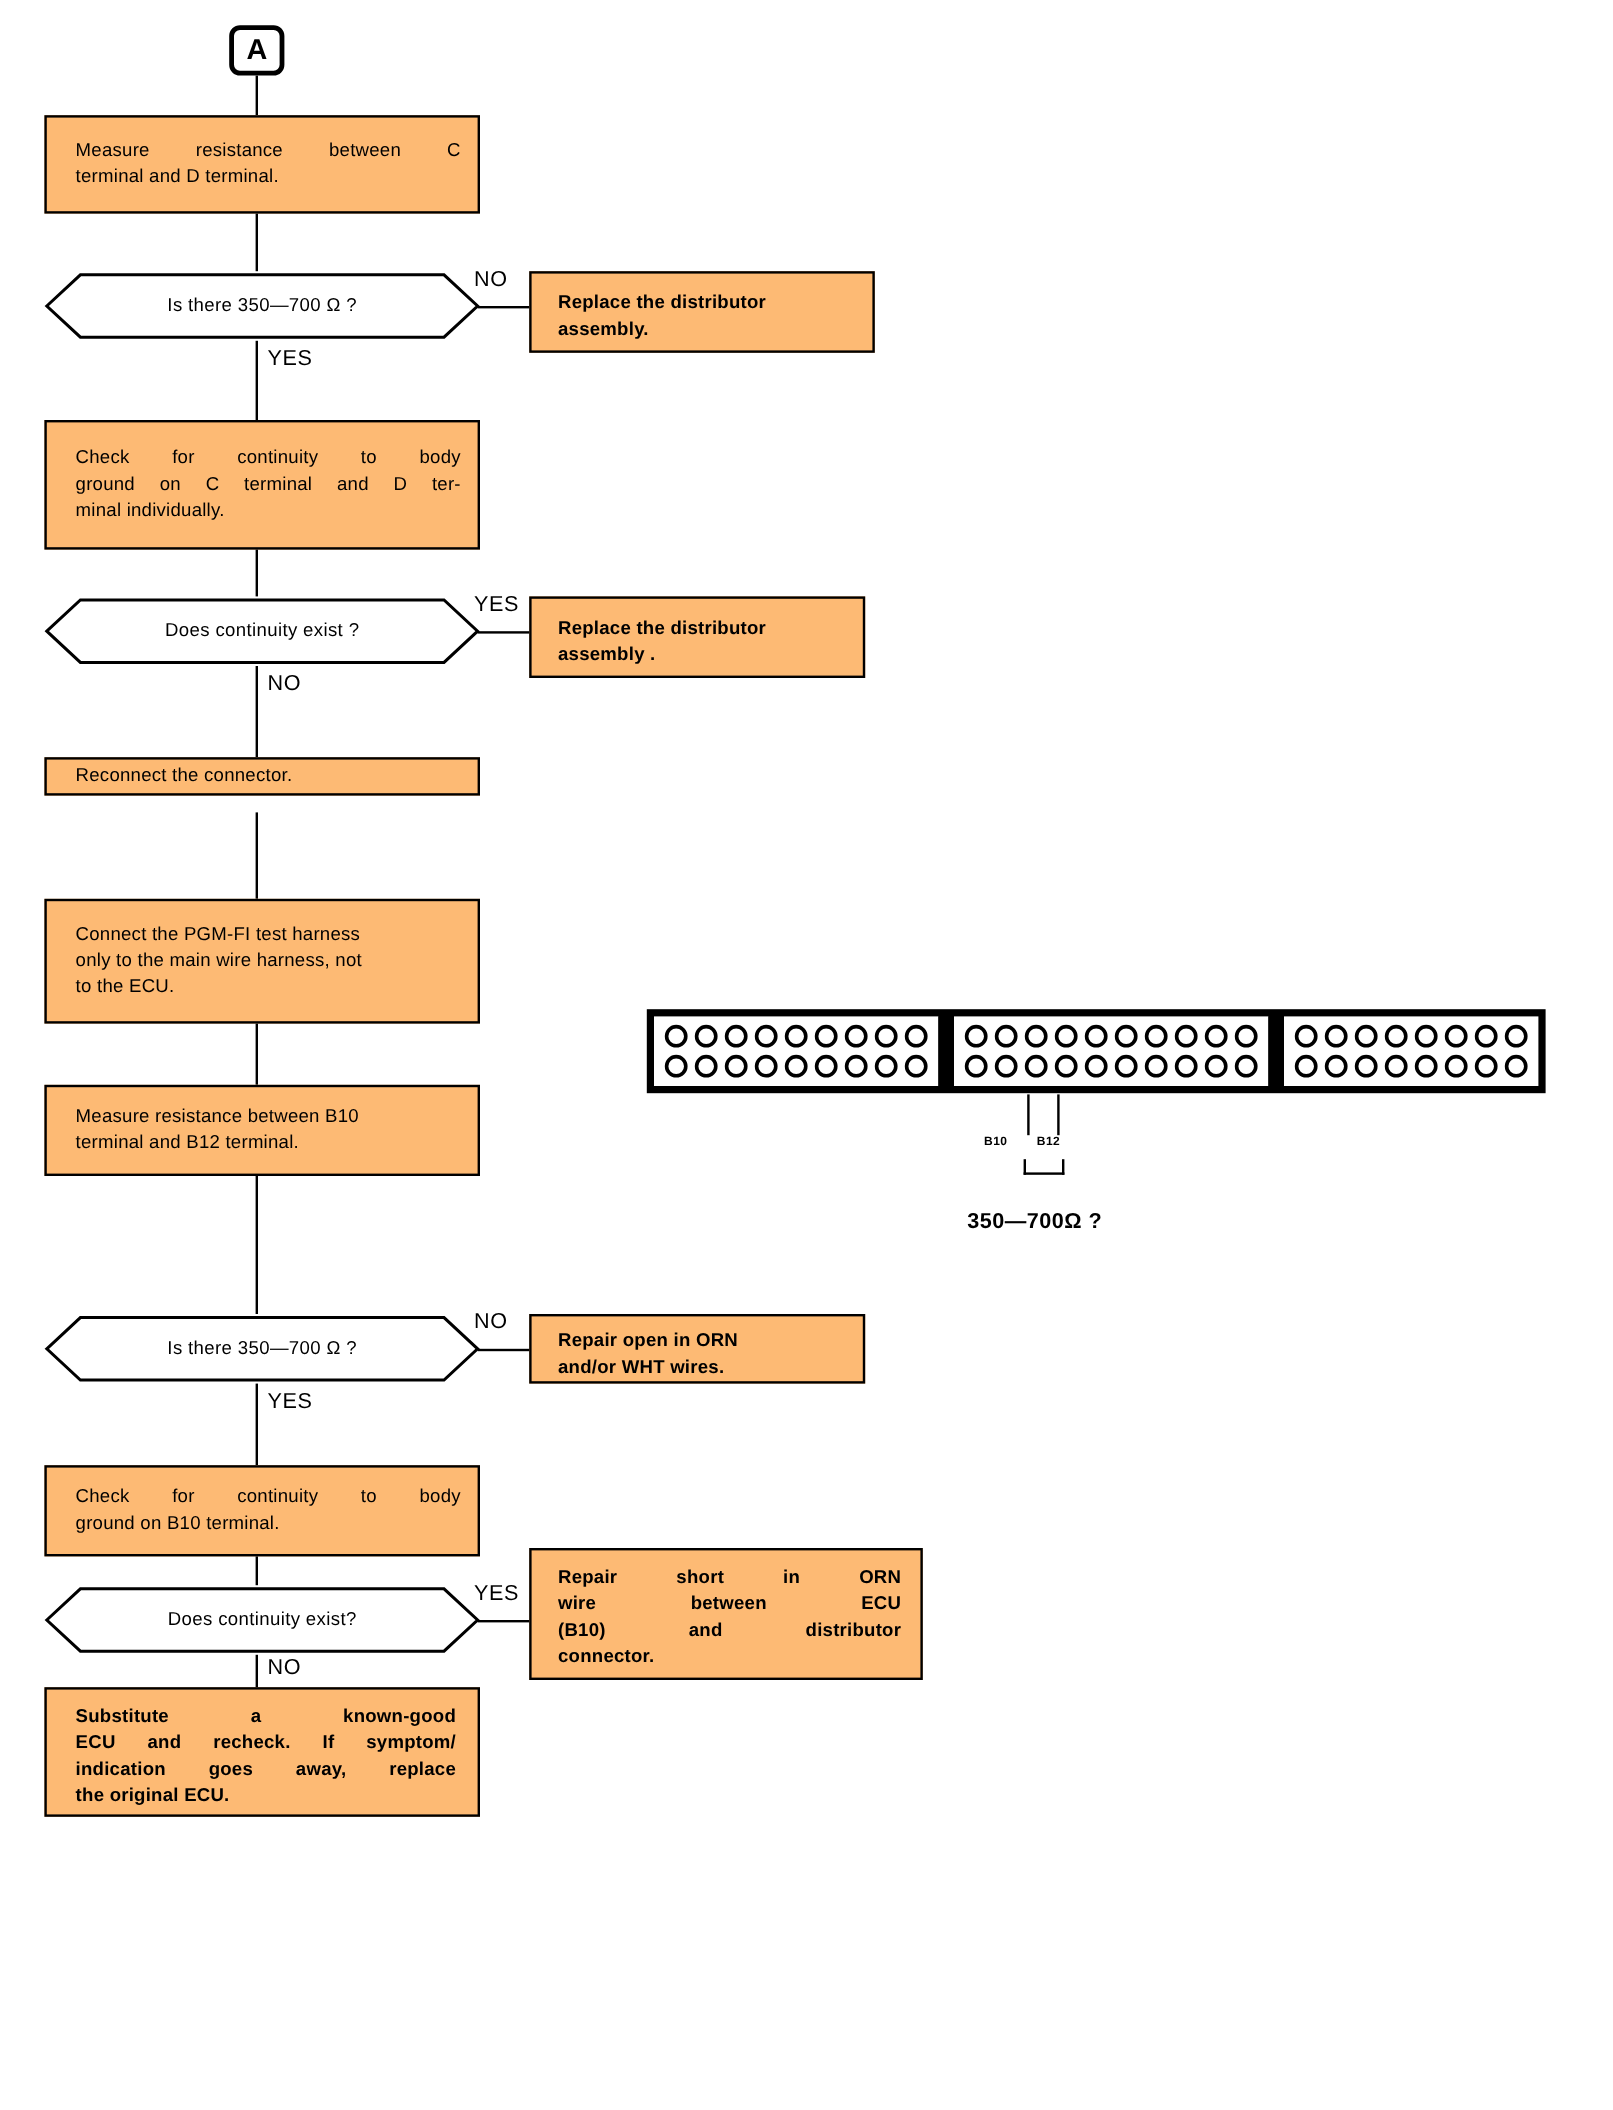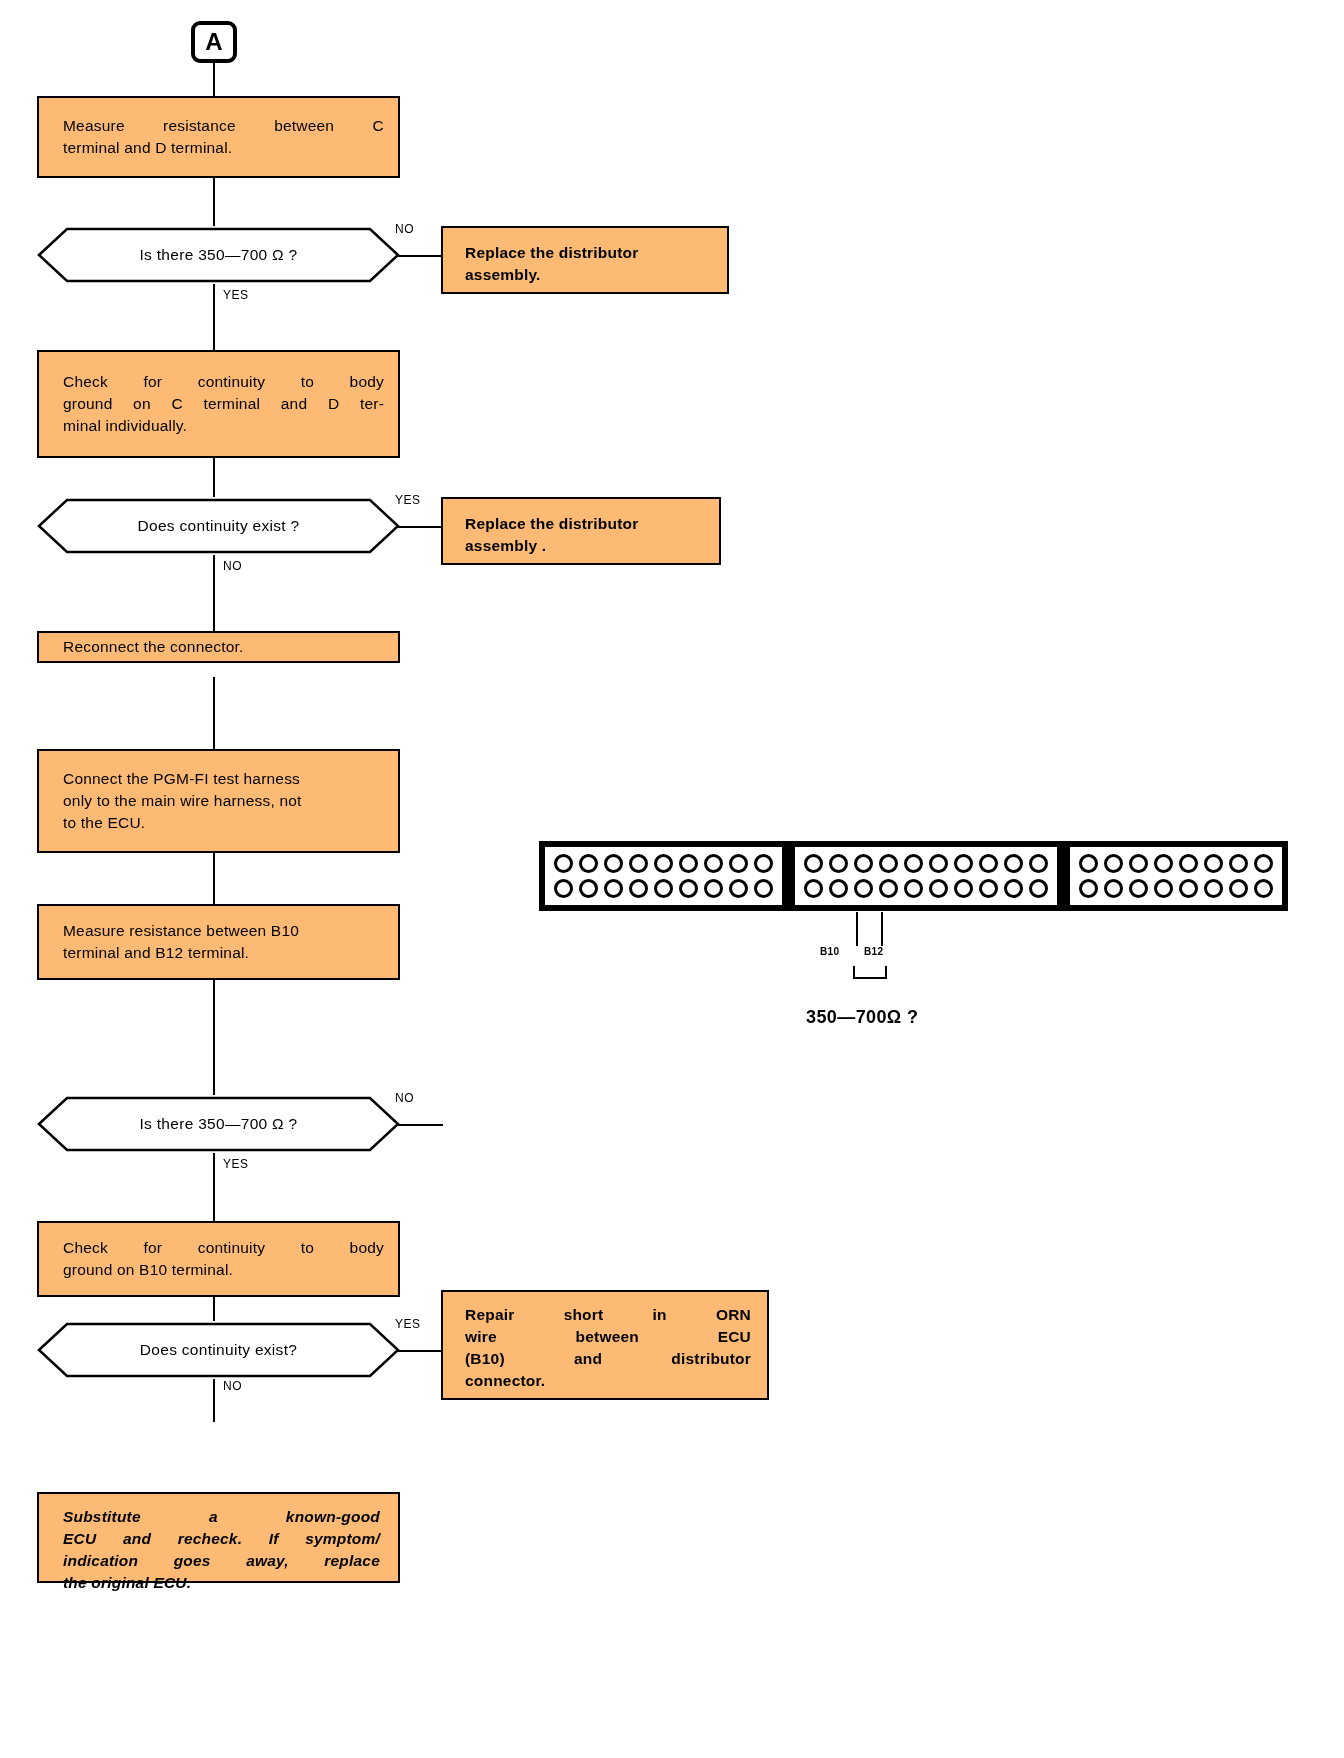--- a/index.html
+++ b/index.html
@@ -44,21 +44,21 @@
     position:absolute;left:0;right:0;top:50%;transform:translateY(-50%);
     text-align:center;font-size:15.5px;letter-spacing:.3px;
   }
 
   
   .vline{position:absolute;width:0;border-left:2.5px solid #000;}
   .hline{position:absolute;height:0;border-top:2.5px solid #000;}
 
   
   .blabel{
-    position:absolute;font-size:12px;letter-spacing:.5px;white-space:nowrap;
+    position:absolute;font-size:18px;letter-spacing:.5px;white-space:nowrap;
   }
 
   
   .conn{
     position:absolute;left:539px;top:841px;
     background:#000;padding:6px 6px;display:flex;gap:0;
     box-sizing:border-box;
   }
   .conn .blk{
     background:#fff;padding:7px 9px;display:flex;flex-direction:column;gap:6px;
@@ -257,20 +257,26 @@
     <svg width="363" height="58" viewBox="0 0 363 58">
       <polygon points="2,29 30,3 333,3 361,29 333,55 30,55" fill="#fff" stroke="#000" stroke-width="2.5"></polygon>
     </svg>
     <div class="hlabel">Is there 350—700 Ω ?</div>
   </div>
   <div class="hline" style="left:398px;top:1124px;width:45px;"></div>
   <div class="blabel" style="left:395px;top:1091px;">NO</div>
   <div class="vline" style="left:213px;top:1153px;height:68px;"></div>
   <div class="blabel" style="left:223px;top:1157px;">YES</div>
 
+  <div class="pbox bold" style="left:441px;top:1095px;width:280px;height:58px;">
+    <div class="txt topalign" style="left:22px;top:10px;">
+      <span>Repair open in ORN</span>
+      <span>and/or WHT wires.</span>
+    </div>
+  </div>
 
   <div class="pbox" style="left:37px;top:1221px;width:363px;height:76px;">
     <div class="txt">
       <span class="j">Check for continuity to body</span>
       <span>ground on B10 terminal.</span>
     </div>
   </div>
   <div class="vline" style="left:213px;top:1297px;height:24px;"></div>
 
   <div class="hex" style="left:37px;top:1321px;width:363px;height:58px;">
@@ -286,21 +292,21 @@
 
   <div class="pbox bold" style="left:441px;top:1290px;width:328px;height:110px;">
     <div class="txt topalign" style="left:22px;right:16px;top:12px;">
       <span class="j">Repair short in ORN</span>
       <span class="j">wire between ECU</span>
       <span class="j">(B10) and distributor</span>
       <span>connector.</span>
     </div>
   </div>
 
-  <div class="pbox bold" style="left:37px;top:1492px;width:363px;height:91px;font-style:italic;">
+  <div class="pbox bold" style="left:37px;top:1406px;width:363px;height:108px;">
     <div class="txt topalign" style="left:24px;right:18px;top:12px;">
       <span class="j">Substitute a known-good</span>
       <span class="j">ECU and recheck. If symptom/</span>
       <span class="j">indication goes away, replace</span>
       <span>the original ECU.</span>
     </div>
   </div>
 
 </div>
 

